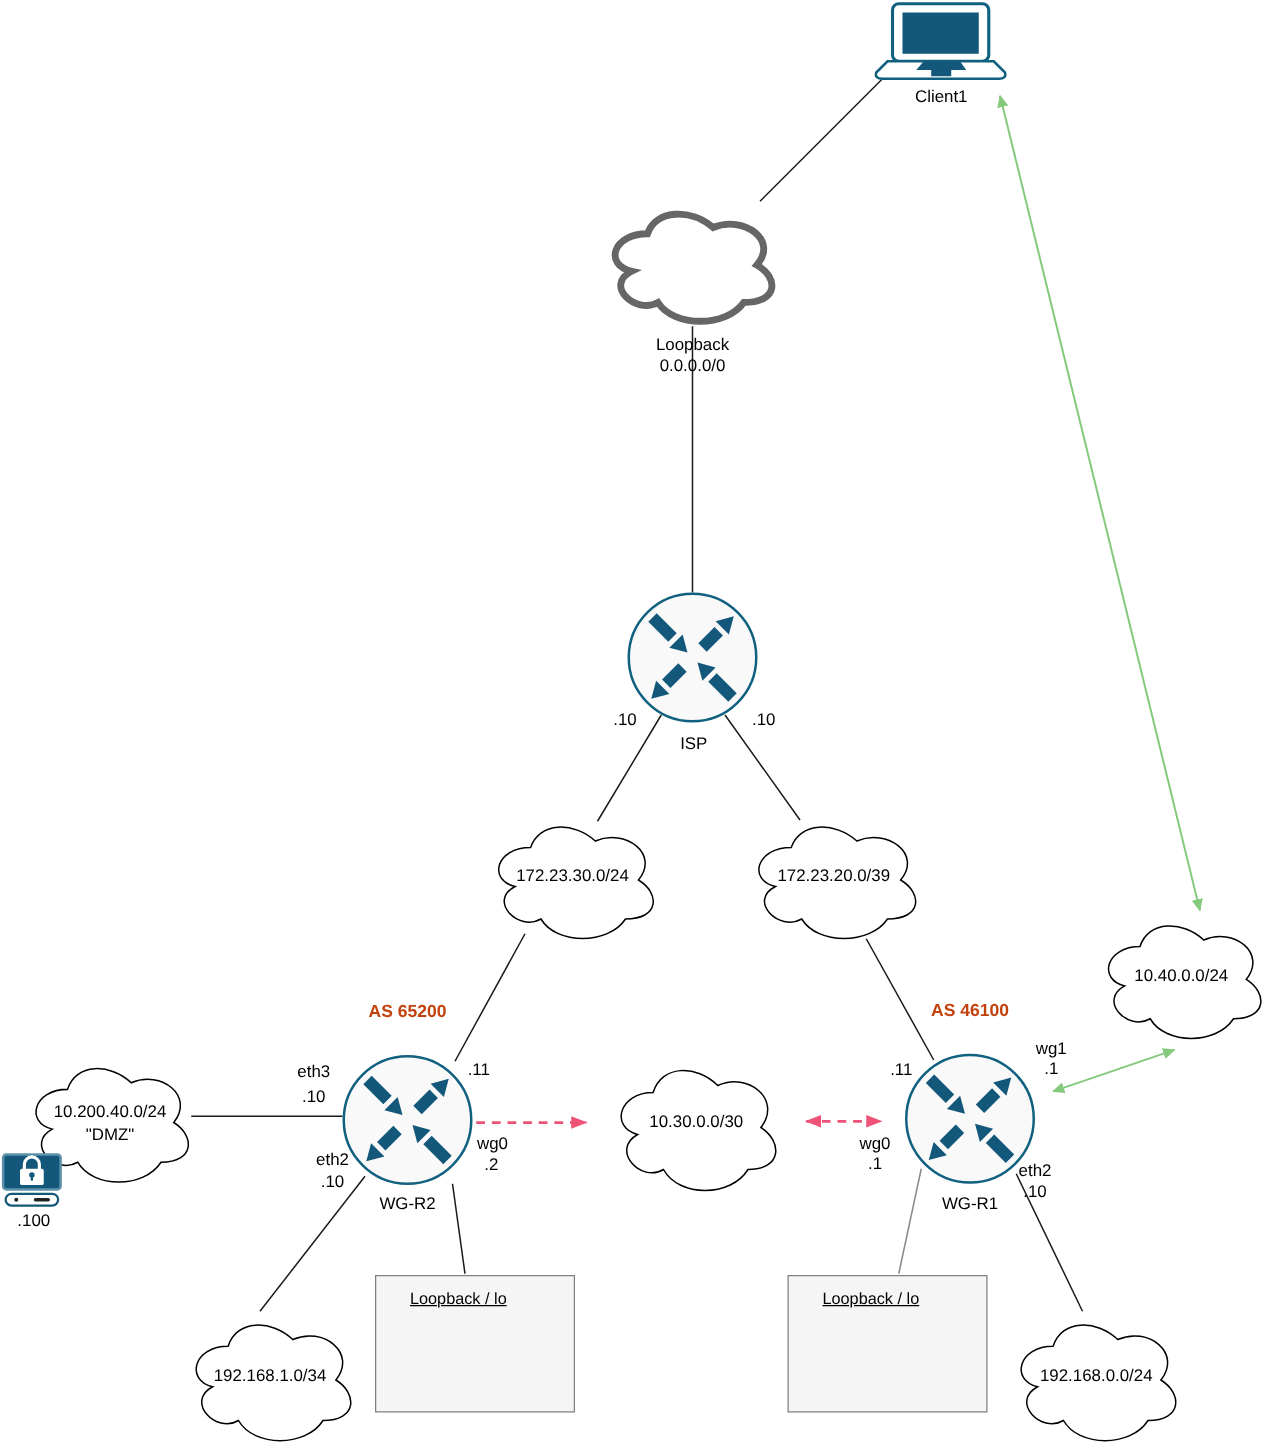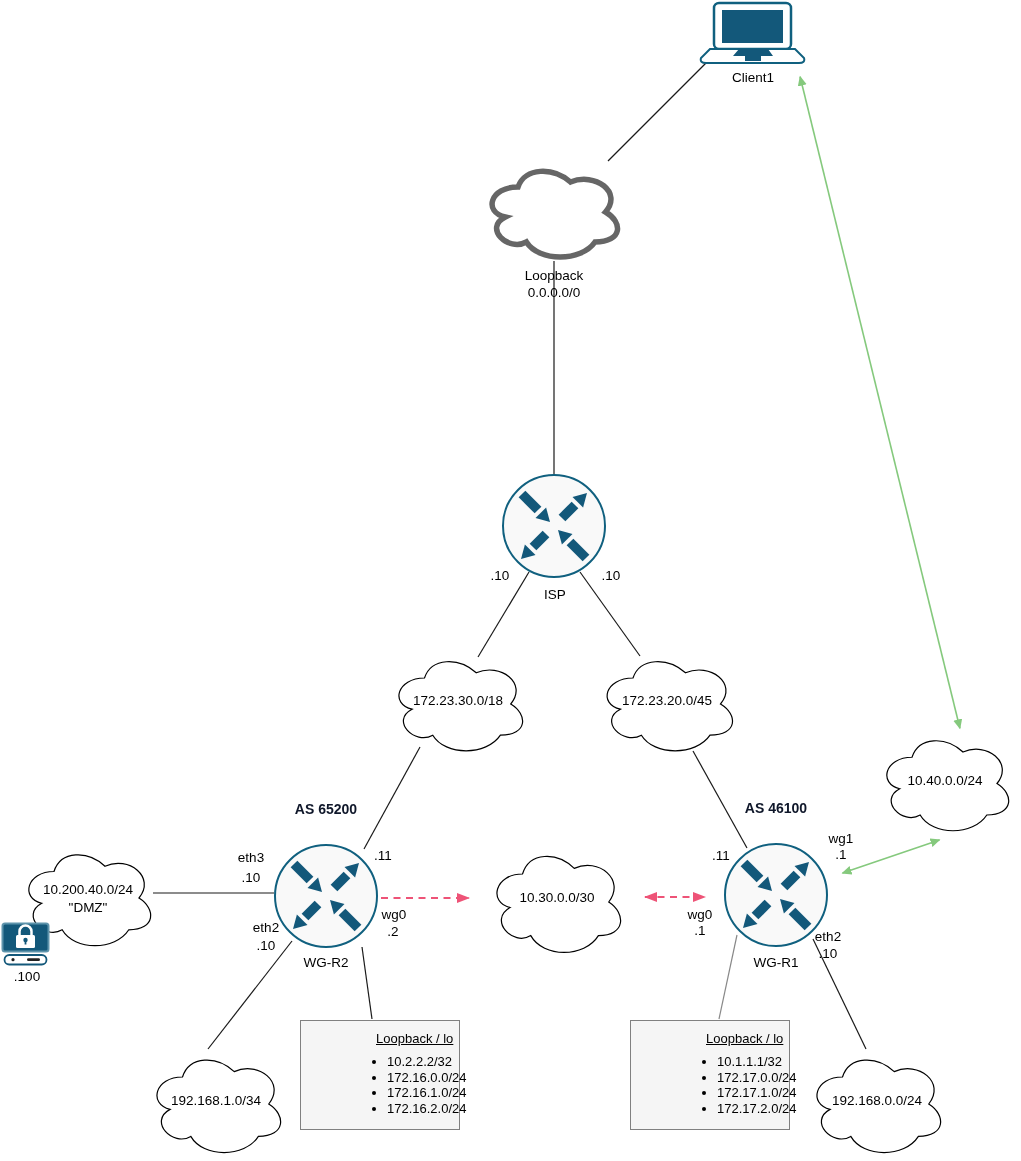--- a/index.html
+++ b/index.html
@@ -6,24 +6,24 @@
   .canvas {
     position:relative; width:1021px; height:1161px; background:#ffffff;
     font-family:"Liberation Sans", sans-serif; overflow:hidden;
   }
   .canvas svg { position:absolute; left:0; top:0; }
   .lbl {
     position:absolute; transform:translate(-50%,-50%);
     font-size:13.5px; color:#000; white-space:nowrap; text-align:center;
     line-height:1.2;
   }
-  .as-label { font-weight:bold; color:#0f172a; font-size:14px; }
+  .as-label { font-weight:bold; color:#c2410c; font-size:14px; }
   .loopback {
     position:absolute; width:160px; height:110px; box-sizing:border-box;
-    background:#f5f5f5; border:1px solid #808080;padding-left:48px;
+    background:#f5f5f5; border:1px solid #808080;
   }
   .lb-title {
     margin:10px 0 0 27px; font-size:13px; text-decoration:underline; color:#000;
   }
   .loopback ul {
     margin:8px 0 0 0; padding-left:38px; font-size:13px; line-height:15.5px; color:#000;
   }
   .loopback li { margin:0; }
 </style>
 </head>
@@ -116,22 +116,22 @@
 
   <div class="lbl" style="left:753px;top:78px">Client1</div>
 
   <div class="lbl" style="left:554px;top:276px">Loopback</div>
   <div class="lbl" style="left:554px;top:293px">0.0.0.0/0</div>
 
   <div class="lbl" style="left:500px;top:576px">.10</div>
   <div class="lbl" style="left:611px;top:576px">.10</div>
   <div class="lbl" style="left:555px;top:595px">ISP</div>
 
-  <div class="lbl" style="left:458px;top:701px">172.23.30.0/18</div>
-  <div class="lbl" style="left:667px;top:701px">172.23.20.0/45</div>
+  <div class="lbl" style="left:458px;top:701px">172.23.30.0/24</div>
+  <div class="lbl" style="left:667px;top:701px">172.23.20.0/39</div>
   <div class="lbl" style="left:557px;top:898px">10.30.0.0/30</div>
   <div class="lbl" style="left:88px;top:890px">10.200.40.0/24</div>
   <div class="lbl" style="left:88px;top:908px">"DMZ"</div>
   <div class="lbl" style="left:216px;top:1101px">192.168.1.0/34</div>
   <div class="lbl" style="left:877px;top:1101px">192.168.0.0/24</div>
   <div class="lbl" style="left:945px;top:781px">10.40.0.0/24</div>
 
   <div class="lbl as-label" style="left:326px;top:809px">AS 65200</div>
   <div class="lbl" style="left:251px;top:858px">eth3</div>
   <div class="lbl" style="left:251px;top:878px">.10</div>
@@ -149,31 +149,19 @@
   <div class="lbl" style="left:700px;top:915px">wg0</div>
   <div class="lbl" style="left:700px;top:931px">.1</div>
   <div class="lbl" style="left:828px;top:937px">eth2</div>
   <div class="lbl" style="left:828px;top:954px">.10</div>
   <div class="lbl" style="left:776px;top:963px">WG-R1</div>
 
   <div class="lbl" style="left:27px;top:977px">.100</div>
 
   <div class="loopback" style="left:300px;top:1020px">
     <div class="lb-title">Loopback / lo</div>
-    <ul>
-      <li>10.2.2.2/32</li>
-      <li>172.16.0.0/24</li>
-      <li>172.16.1.0/24</li>
-      <li>172.16.2.0/24</li>
-    </ul>
   </div>
 
   <div class="loopback" style="left:630px;top:1020px">
     <div class="lb-title">Loopback / lo</div>
-    <ul>
-      <li>10.1.1.1/32</li>
-      <li>172.17.0.0/24</li>
-      <li>172.17.1.0/24</li>
-      <li>172.17.2.0/24</li>
-    </ul>
   </div>
 
 </div>
 
 </body></html>

